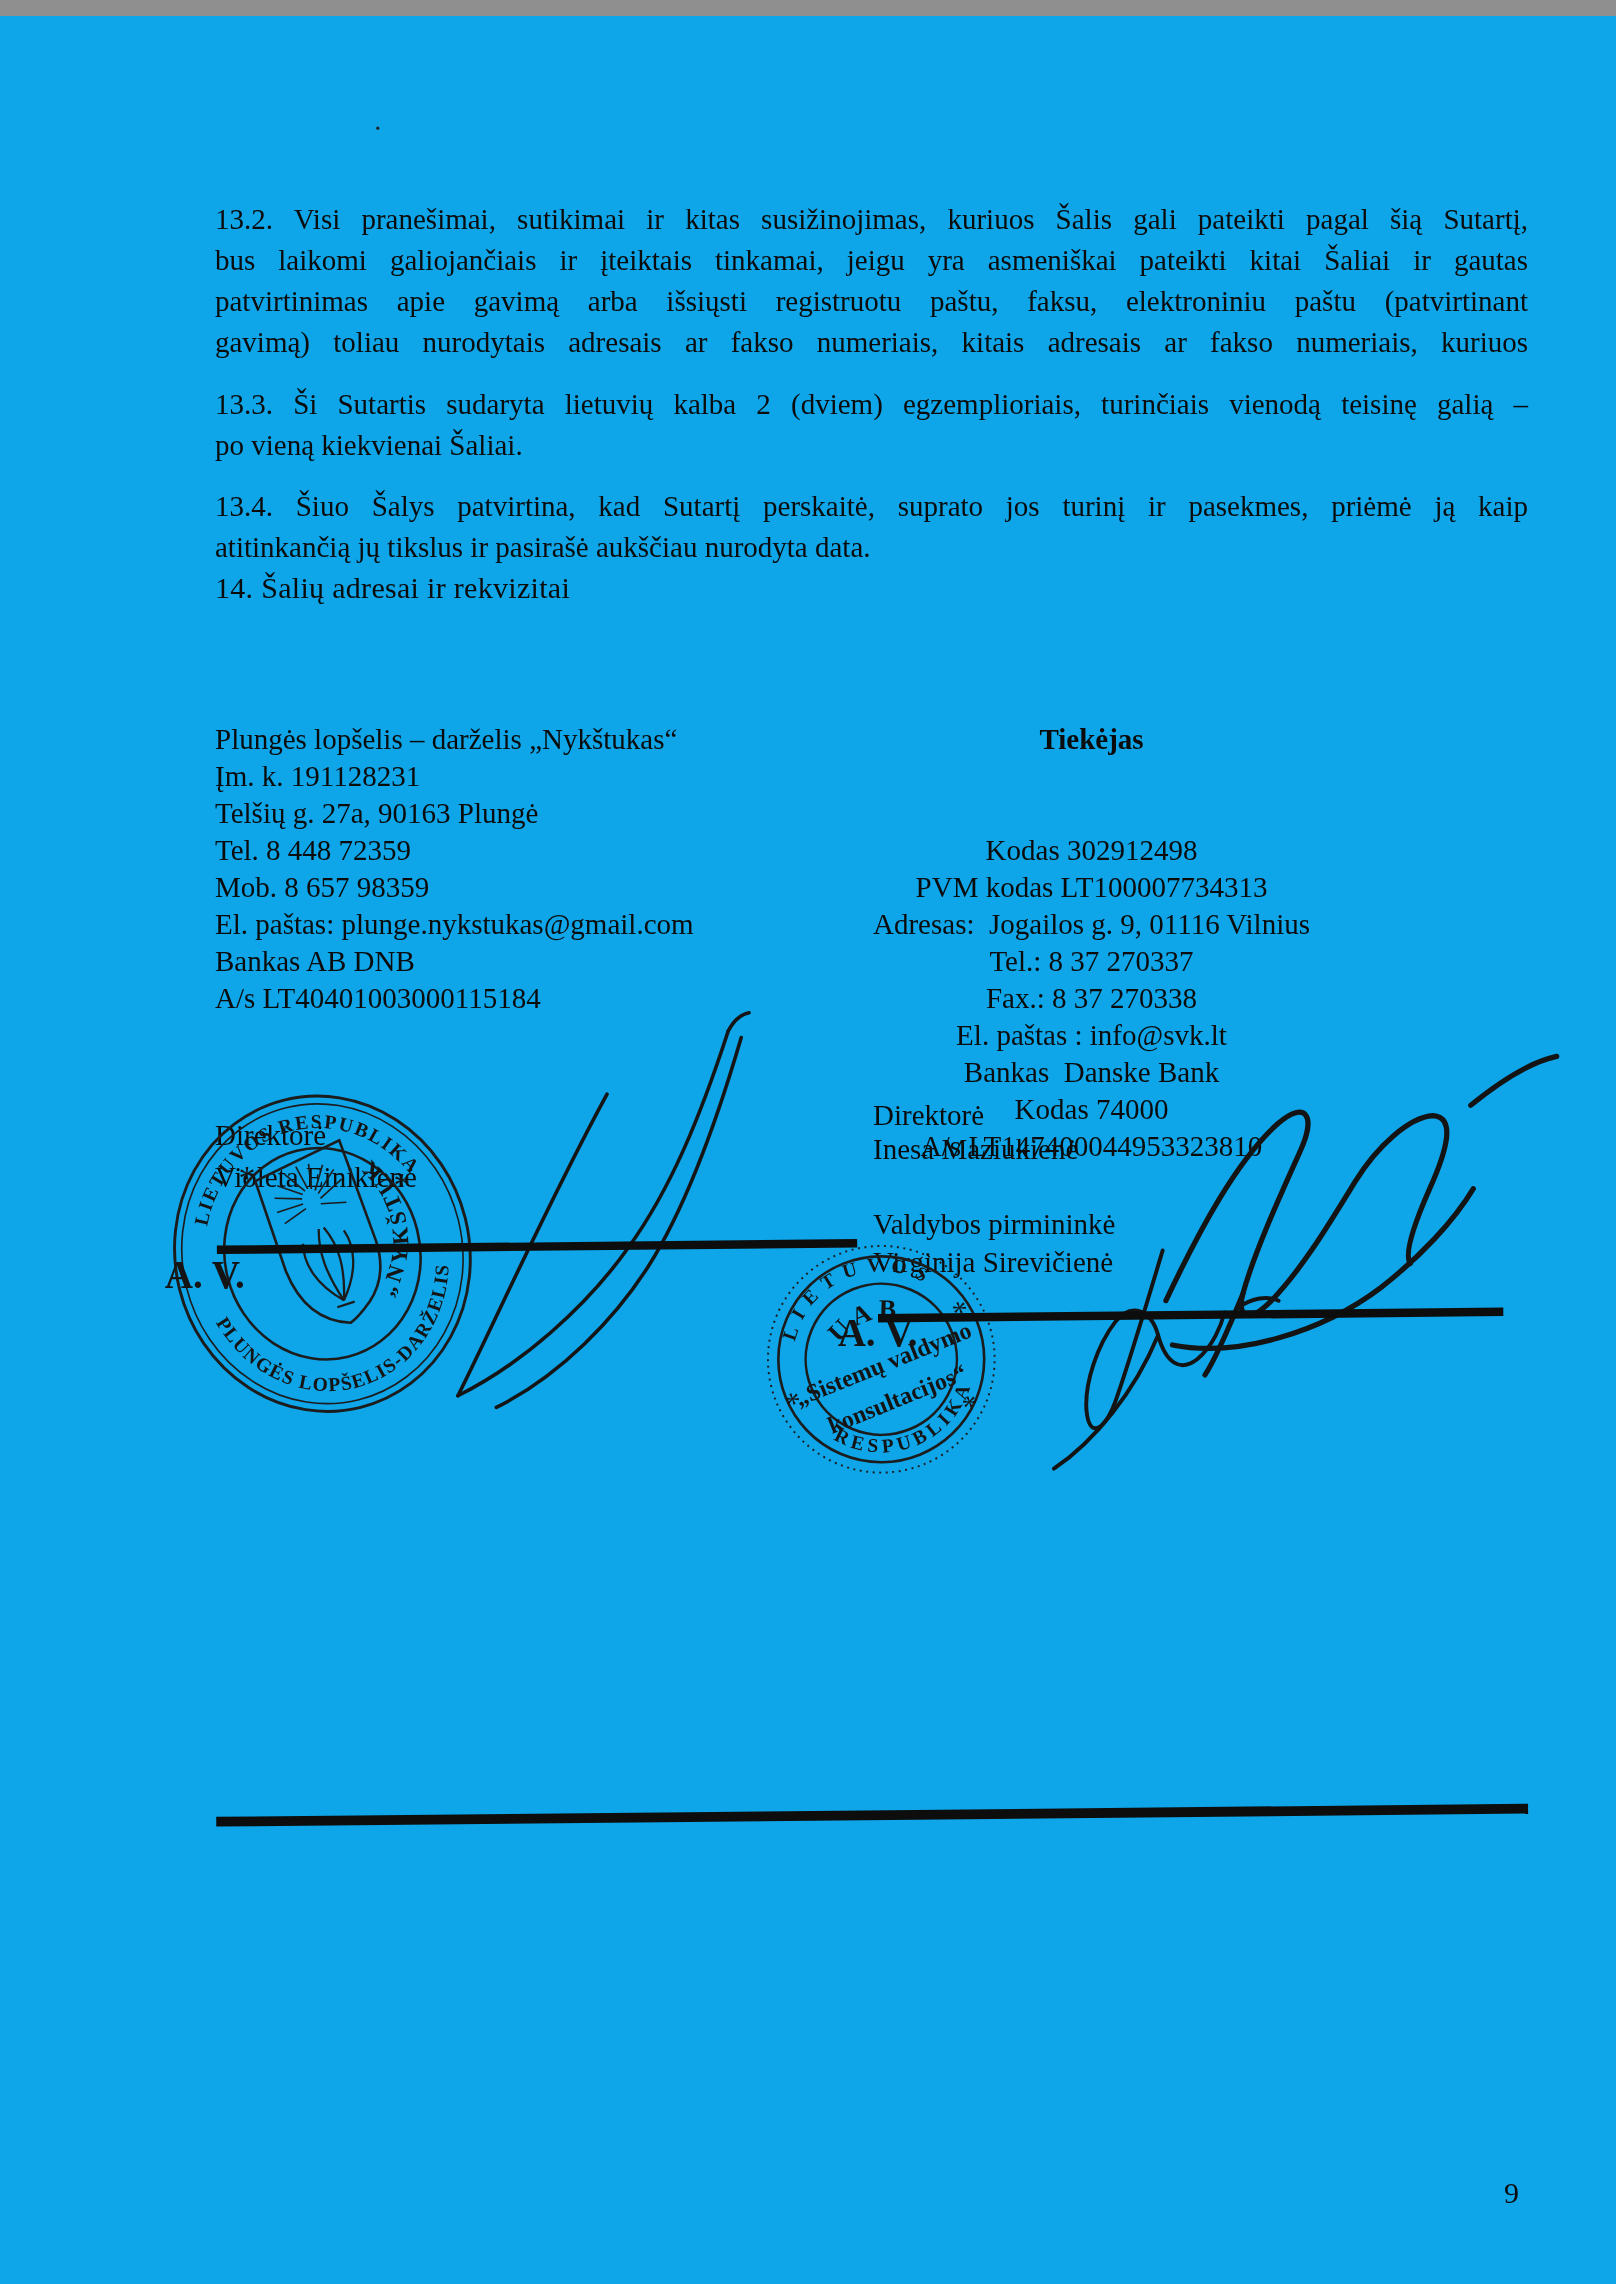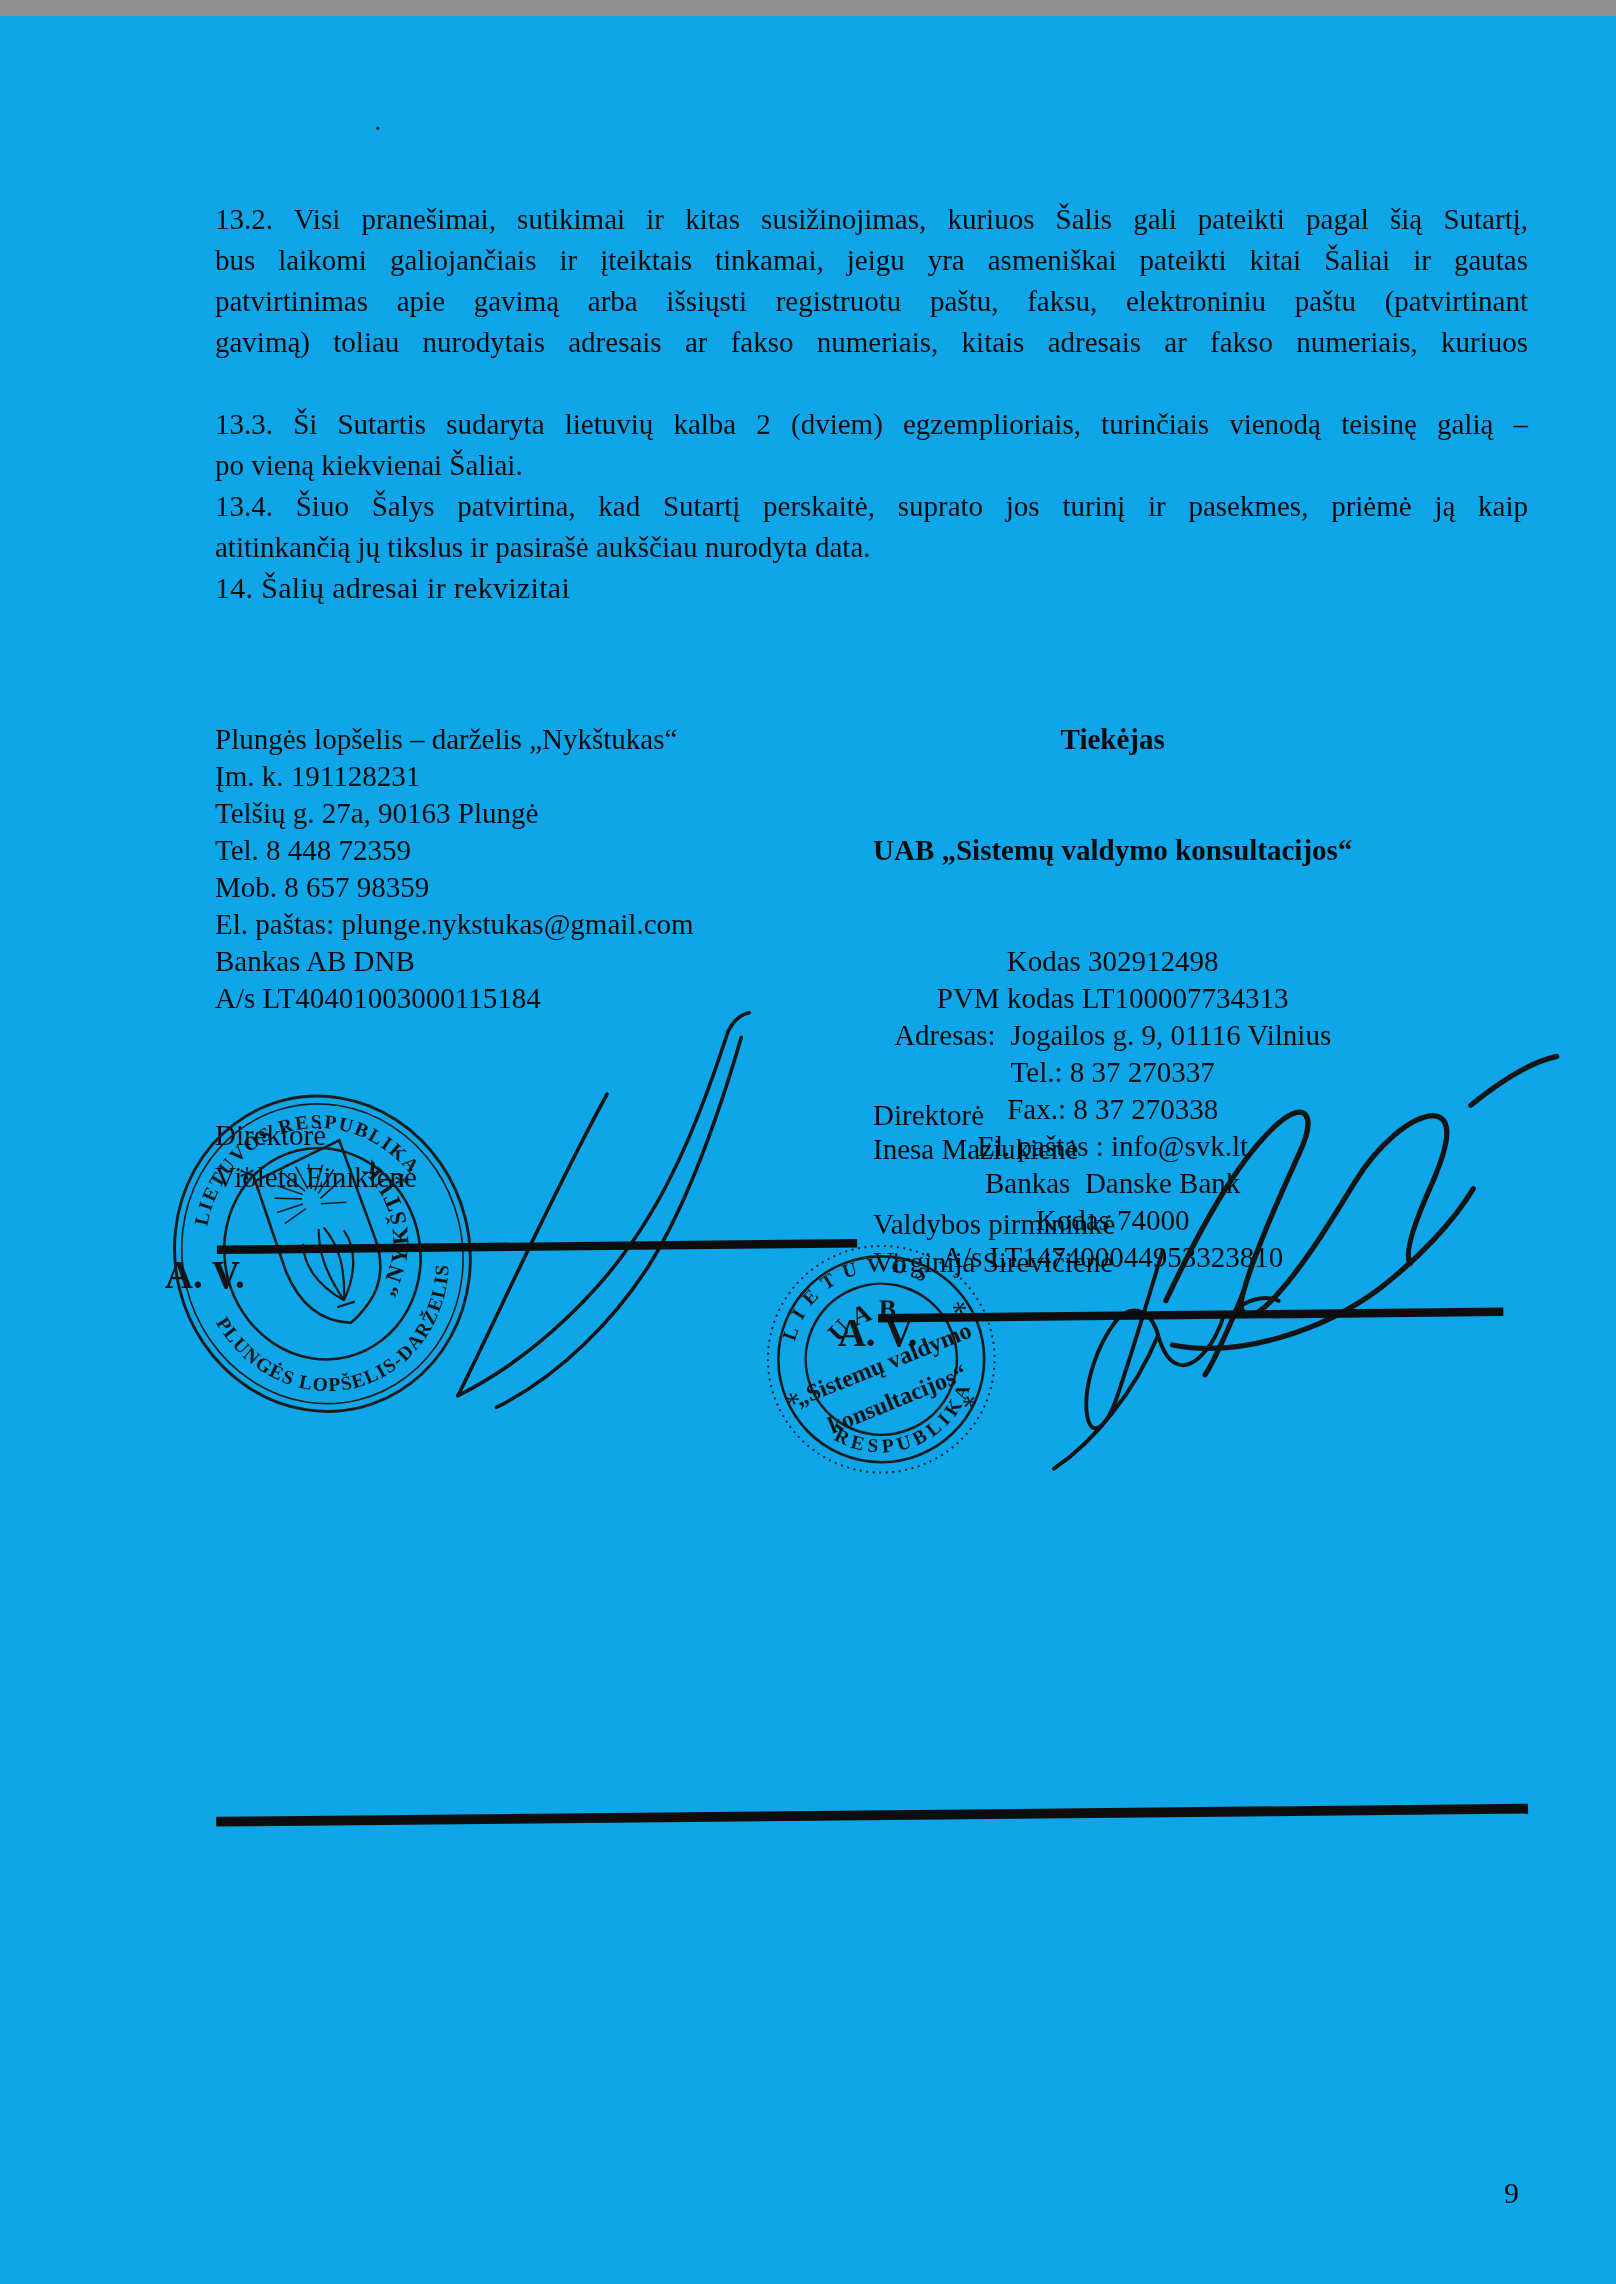--- a/index.html
+++ b/index.html
@@ -28,39 +28,38 @@
 
 <div class="page">
 
   <div class="clause" style="top:183px">
       <div class="jline">13.2. Visi pranešimai, sutikimai ir kitas susižinojimas, kuriuos Šalis gali pateikti pagal šią Sutartį,</div>
       <div class="jline">bus laikomi galiojančiais ir įteiktais tinkamai, jeigu yra asmeniškai pateikti kitai Šaliai ir gautas</div>
       <div class="jline">patvirtinimas apie gavimą arba išsiųsti registruotu paštu, faksu, elektroniniu paštu (patvirtinant</div>
       <div class="jline">gavimą) toliau nurodytais adresais ar fakso numeriais, kitais adresais ar fakso numeriais, kuriuos</div>
     </div>
 
-  <div class="clause" style="top:388px">
+  <div class="clause" style="top:368px">
       <div class="jline">13.3. Ši Sutartis sudaryta lietuvių kalba 2 (dviem) egzemplioriais, turinčiais vienodą teisinę galią –</div>
       <div class="jline last">po vieną kiekvienai Šaliai.</div>
     </div>
 
   <div class="clause" style="top:470px">
       <div class="jline">13.4. Šiuo Šalys patvirtina, kad Sutartį perskaitė, suprato jos turinį ir pasekmes, priėmė ją kaip</div>
       <div class="jline last">atitinkančią jų tikslus ir pasirašė aukščiau nurodyta data.</div>
     </div>
 
   <div class="sec-heading">14. Šalių adresai ir rekvizitai</div>
 
   <div class="col buyer-col">
     <div><div class="cline">Plungės lopšelis – darželis „Nykštukas“</div><div class="cline">Įm. k. 191128231</div><div class="cline">Telšių g. 27a, 90163 Plungė</div><div class="cline">Tel. 8 448 72359</div><div class="cline">Mob. 8 657 98359</div><div class="cline">El. paštas: plunge.nykstukas@gmail.com</div><div class="cline">Bankas AB DNB</div><div class="cline last">A/s LT40401003000115184</div></div>
   </div>
 
   <div class="col supplier-col">
     <div class="colhead">Tiekėjas</div>
-    <div class="colhead">UAB „Sistemų valdymo konsultacijos“</div>
     <div><div class="cline">Kodas 302912498</div><div class="cline">PVM kodas LT100007734313</div><div class="cline">Adresas:  Jogailos g. 9, 01116 Vilnius</div><div class="cline">Tel.: 8 37 270337</div><div class="cline">Fax.: 8 37 270338</div><div class="cline">El. paštas : info@svk.lt</div><div class="cline">Bankas  Danske Bank</div><div class="cline">Kodas 74000</div><div class="cline last">A/s LT147400044953323810</div></div>
   </div>
 
   <div class="sig-label" style="left:215px;top:1103px">Direktorė</div>
   <div class="sig-label" style="left:215px;top:1145px">Violeta Einikienė</div>
 
   <div class="sig-label" style="left:873px;top:1083px">Direktorė</div>
   <div class="sig-label" style="left:873px;top:1117px">Inesa Maziukienė</div>
   <div class="sig-label" style="left:873px;top:1192px">Valdybos pirmininkė</div>
   <div class="sig-label" style="left:873px;top:1230px">Virginija Sirevičienė</div>

